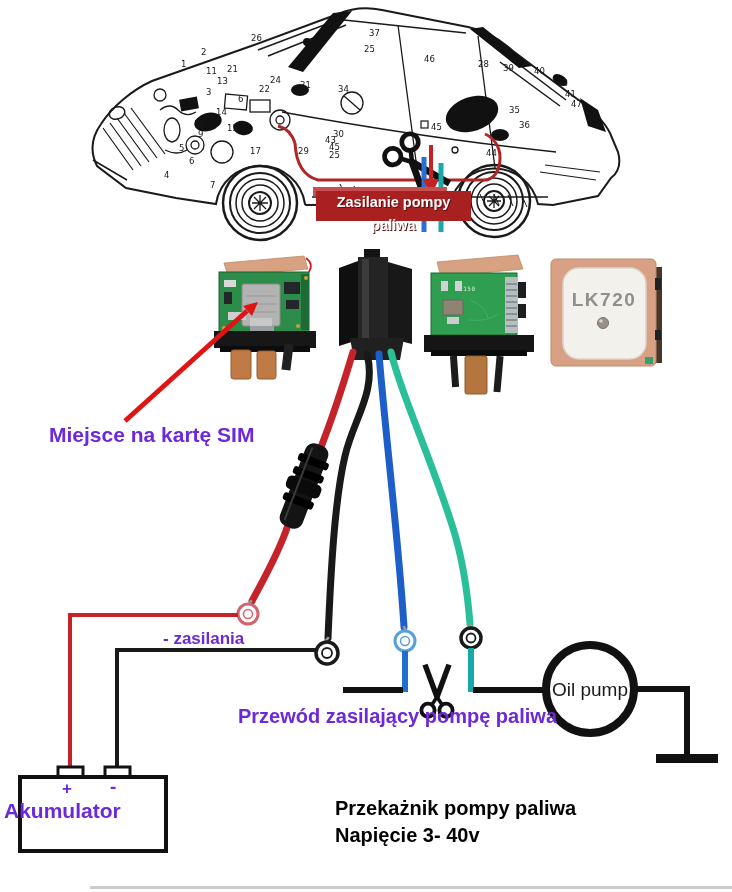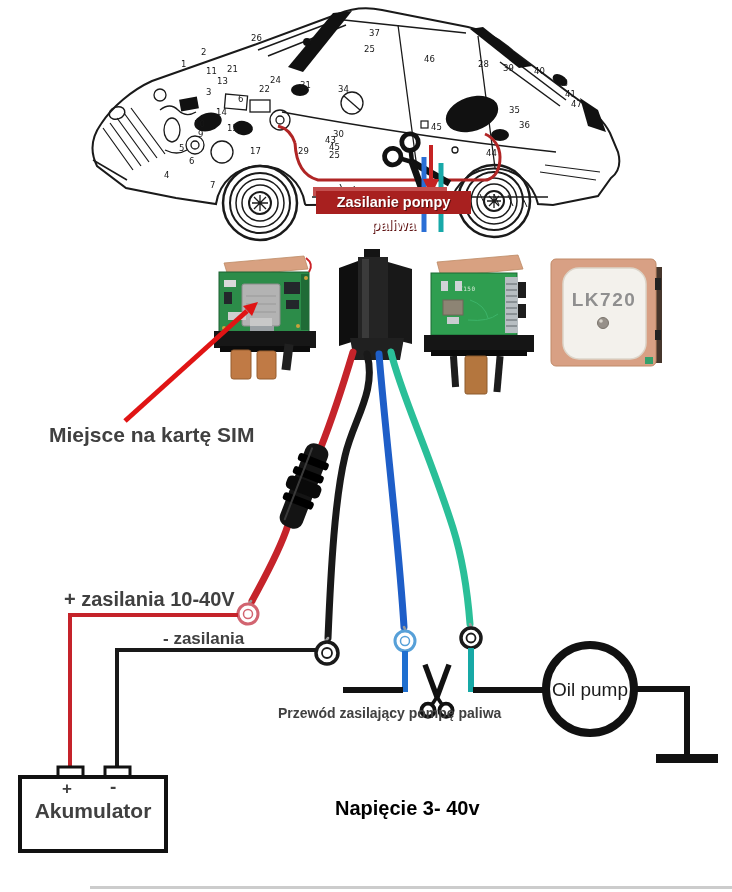--- a/index.html
+++ b/index.html
@@ -1,30 +1,30 @@
 <!DOCTYPE html>
 <html><head>
 <meta charset="utf-8">
 <style>
   html,body{margin:0;padding:0;background:#fff;}
   .stage{position:relative;width:732px;height:892px;background:#fff;overflow:hidden;
          font-family:"Liberation Sans",sans-serif;}
   .stage svg{position:absolute;left:0;top:0;}
-  .lbl{position:absolute;color:#404040;font-weight:bold;white-space:nowrap;}
+  .lbl{position:absolute;color:#6d28d9;font-weight:bold;white-space:nowrap;}
   .sim-label{left:49px;top:423px;font-size:21px;}
   .plus-label{left:64px;top:588px;font-size:20px;}
   .minus-label{left:163px;top:629px;font-size:17px;}
-  .pump-wire-label{left:238px;top:705px;font-size:14px;margin-left:40px;}
+  .pump-wire-label{left:238px;top:705px;font-size:20px;}
   .battery-plus{left:62px;top:779px;font-size:17px;}
   .battery-minus{left:110px;top:776px;font-size:19px;}
-  .battery-label{left:20px;top:799px;width:146px;text-align:center;font-size:21px;}
+  .battery-label{left:4px;top:799px;width:146px;font-size:21px;}
   .specs{position:absolute;left:335px;top:795px;font-size:20px;font-weight:bold;
          color:#000;line-height:27px;}
   .banner-bg{position:absolute;left:313px;top:187px;width:134px;height:9px;background:#c4504f;}
-  .banner{position:absolute;left:316px;top:191px;width:155px;height:23px;background:#a8201f;
+  .banner{position:absolute;left:316px;top:191px;width:155px;height:30px;background:#a8201f;
           color:#fff;font-size:14.5px;font-weight:bold;text-align:center;line-height:23px;
           text-shadow:1px 1px 0 #5d0f0f;}
   .bottom-edge{position:absolute;left:90px;top:886px;width:642px;height:3px;background:#cccccc;}
   .pn{font:8.5px "DejaVu Sans",sans-serif;fill:#161616;}
   .pcbtxt{font:6px "DejaVu Sans Mono",monospace;fill:#d8ecd9;letter-spacing:.5px;}
   .lk{font:bold 19px "Liberation Sans",sans-serif;fill:#8f8f8f;letter-spacing:1.5px;}
   .oil{font:19px "Liberation Sans",sans-serif;fill:#1a1a1a;}
 </style>
 </head>
 <body>
@@ -288,26 +288,26 @@
     <rect x="58" y="767" width="25" height="10" fill="#fff" stroke="#111" stroke-width="3"></rect>
     <rect x="105" y="767" width="25" height="10" fill="#fff" stroke="#111" stroke-width="3"></rect>
     <rect x="20" y="777" width="146" height="74" fill="#fff" stroke="#111" stroke-width="4"></rect>
   </g>
 </svg>
 
 <div class="banner-bg"></div>
 <div class="banner">Zasilanie pompy paliwa</div>
 
 <div class="lbl sim-label">Miejsce na kartę SIM</div>
-<div class="lbl plus-label">+ zasilania 10-40V</div>
 <div class="lbl minus-label">- zasilania</div>
 <div class="lbl pump-wire-label">Przewód zasilający pompę paliwa</div>
 <div class="lbl battery-plus">+</div>
 <div class="lbl battery-minus">-</div>
 <div class="lbl battery-label">Akumulator</div>
 
 <div class="specs">
+  <div>Przekażnik pompy paliwa</div>
   <div>Napięcie 3- 40v</div>
 </div>
 
 <div class="bottom-edge"></div>
 
 </div>
 
 </body></html>

